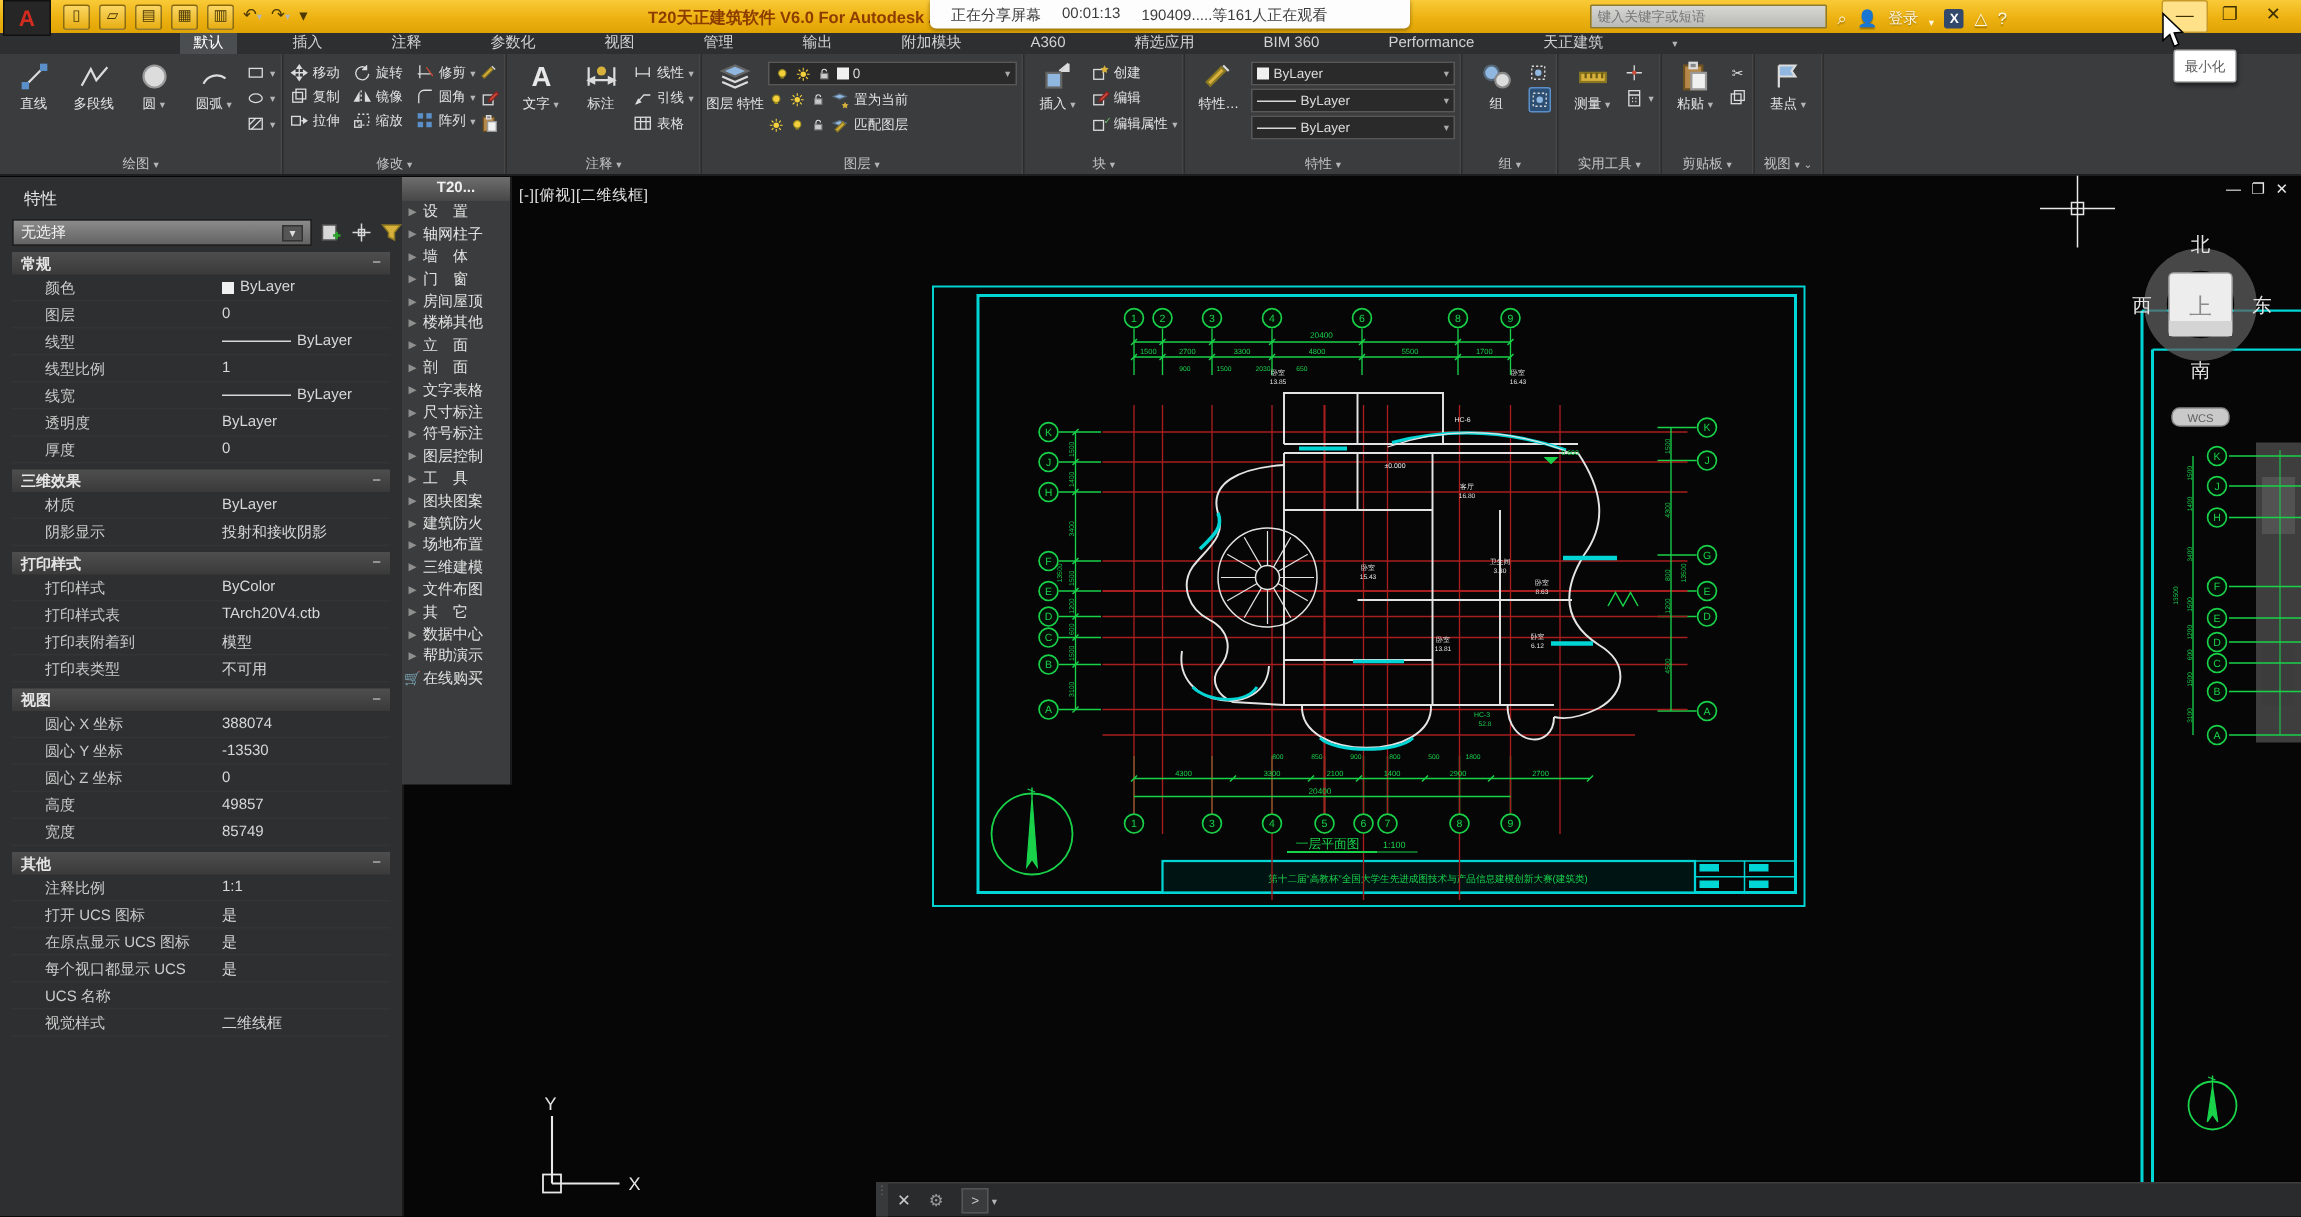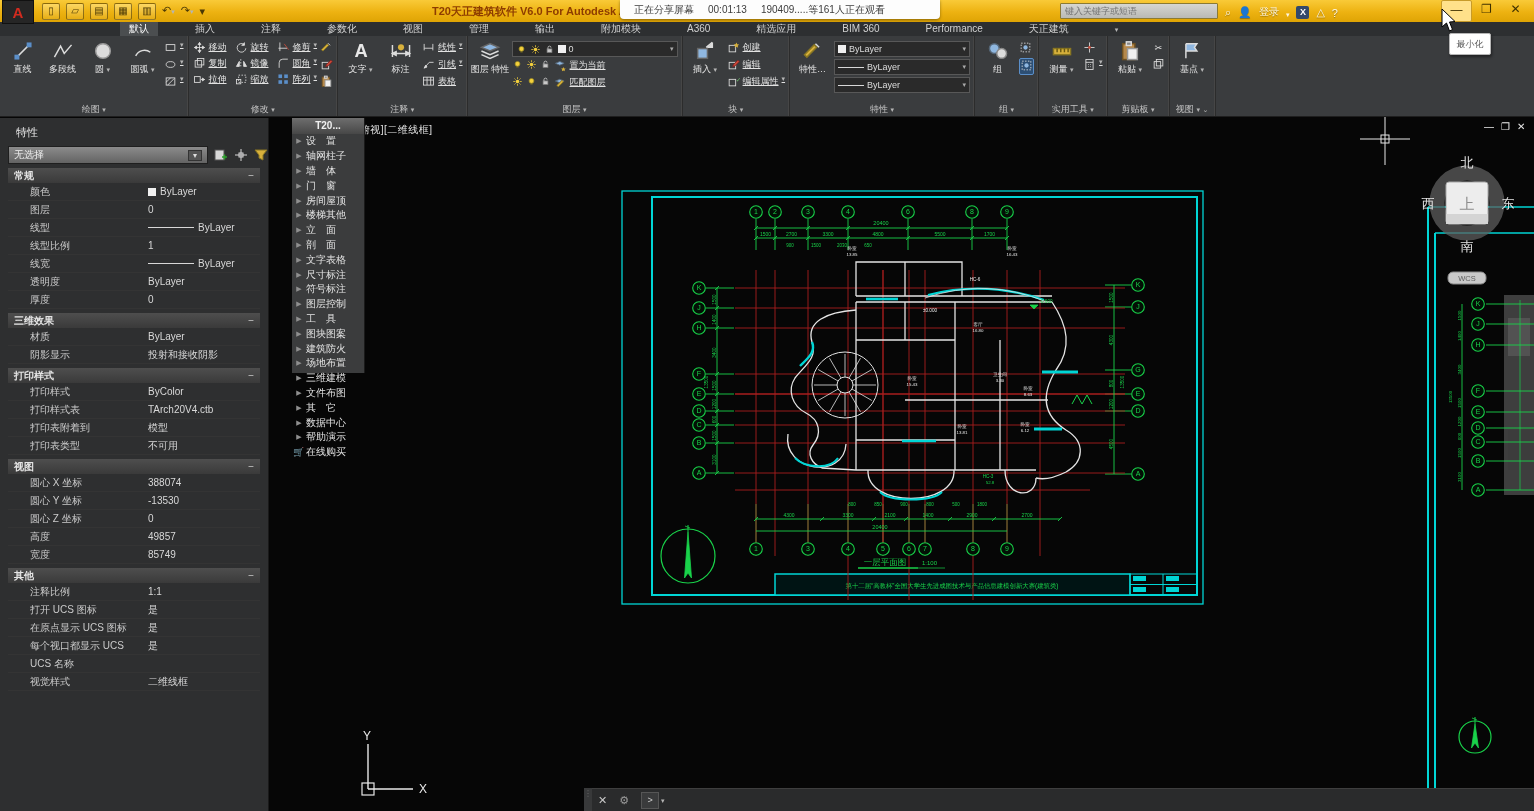--- a/index.html
+++ b/index.html
@@ -27,21 +27,21 @@
   .rtab{color:#d2d2d2;font-size:10px;line-height:14px;padding:0 9px;white-space:nowrap;margin-left:28px;}
   .rtab.active{background:#4b4e50;color:#fff;}
   
   #ribbon{left:0;top:36px;width:1534px;height:80px;background:#3a3c3e;border-bottom:1px solid #1e1e1e;display:flex;z-index:30;}
   .panel{display:flex;flex-direction:column;border-right:1px solid #2c2c2c;box-shadow:inset -1px 0 0 #464646;}
   .pbody{flex:1;display:flex;align-items:flex-start;padding:2px 4px 0 4px;gap:3px;}
   .pfoot{height:13px;text-align:center;color:#c4c4c4;font-size:9px;line-height:13px;white-space:nowrap;padding:0 6px;}
   .bigbtn{width:37px;display:flex;flex-direction:column;align-items:center;color:#e6e6e6;font-size:9px;gap:1px;padding-top:2px;}
   .bigbtn .lbl{white-space:nowrap;}
   .smallcol{display:flex;flex-direction:column;gap:2px;padding-top:3px;}
-  .smallitem{display:flex;gap:3px;color:#e2e2e2;font-size:9px;white-space:nowrap;height:15px;text-decoration:underline;}
+  .smallitem{display:flex;align-items:center;gap:3px;color:#e2e2e2;font-size:9px;white-space:nowrap;height:15px;}
   .mgrid{display:grid;grid-template-columns:auto auto auto;gap:1px 8px;padding-top:3px;}
   .dda{color:#b5b5b5;font-size:7px;}
   .combo{display:flex;align-items:center;background:#2a2a2a;border:1px solid #585858;height:14px;color:#dcdcdc;font-size:9px;padding:0 3px;gap:3px;}
   .combo .ca{margin-left:auto;color:#aaa;font-size:7px;}
   svg.ic{display:block;}
   .blueon{background:#2d4f74;border:1px solid #5b8fc9;border-radius:2px;}
   
   #main{left:0;top:116px;width:1534px;height:695px;background:#060606;z-index:5;}
   
   #props{left:0;top:2px;width:268px;height:693px;background:#2e2f30;border-right:1px solid #1a1a1a;z-index:20;}
@@ -51,21 +51,21 @@
   #selcombo .ca{margin-left:auto;color:#ddd;font-size:8px;background:#555;border:1px solid #333;width:12px;text-align:center;}
   .pseci{width:17px;height:16px;display:flex;align-items:center;justify-content:center;}
   .sechdr{height:15px;background:linear-gradient(#4e4e4e,#3a3a3a);margin:4px 8px 0 8px;color:#e4e4e4;font-size:10px;font-weight:bold;display:flex;align-items:center;padding:0 6px;}
   .sechdr .min{margin-left:auto;color:#cfcfcf;font-weight:normal;}
   .prow{height:17px;display:flex;align-items:center;margin:0 8px;border-bottom:1px solid #343434;}
   .prow .pl{width:118px;padding-left:22px;color:#cbcbcb;font-size:10px;white-space:nowrap;overflow:hidden;}
   .prow .pv{flex:1;color:#d8d8d8;font-size:10px;display:flex;align-items:center;gap:4px;white-space:nowrap;}
   .sw-square{width:8px;height:8px;background:#f0f0f0;display:inline-block;}
   .sw-line{width:46px;height:0;border-top:1.5px solid #d8d8d8;display:inline-block;}
   
-  #t20{left:268px;top:2px;width:72px;height:255px;background:#3b3c3d;border-right:1px solid #1a1a1a;z-index:20;margin-left:24px;}
+  #t20{left:268px;top:2px;width:72px;height:405px;background:#3b3c3d;border-right:1px solid #1a1a1a;z-index:20;}
   #t20 .mhdr{height:16px;background:linear-gradient(#6e6e6e,#474747);color:#f0f0f0;font-size:10px;font-weight:bold;text-align:center;line-height:16px;}
   .mitem{height:14.8px;display:flex;align-items:center;color:#e3e3e3;font-size:10px;}
   .mitem .ar{width:14px;text-align:center;color:#8f8f8f;font-size:7px;}
   .mitem.buy .ar{color:#d23b2a;font-size:9px;}
   
   #vplabel{left:346px;top:7px;color:#e4e4e4;font-size:10px;z-index:15;letter-spacing:.5px;}
   #dwgbtns{left:1484px;top:6px;display:flex;gap:7px;z-index:15;}
   #dwgbtns span{color:#e8e8e8;font-size:10px;line-height:10px;}
   
   #cmdbar{left:584px;top:788px;width:950px;height:23px;background:#2a2b2c;border-top:1px solid #3e3e3e;display:flex;align-items:center;z-index:25;}

